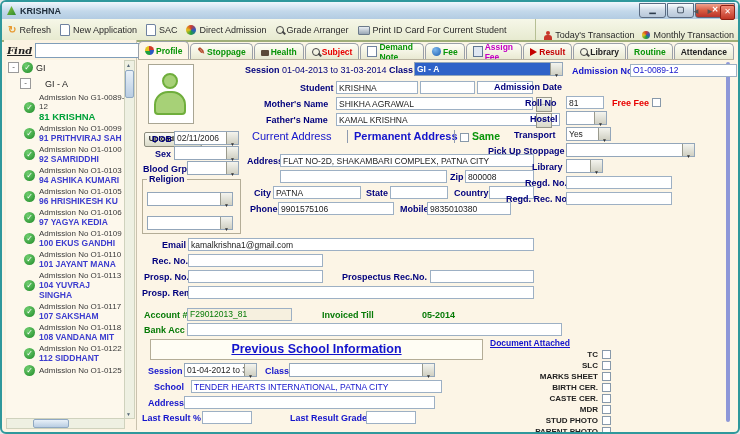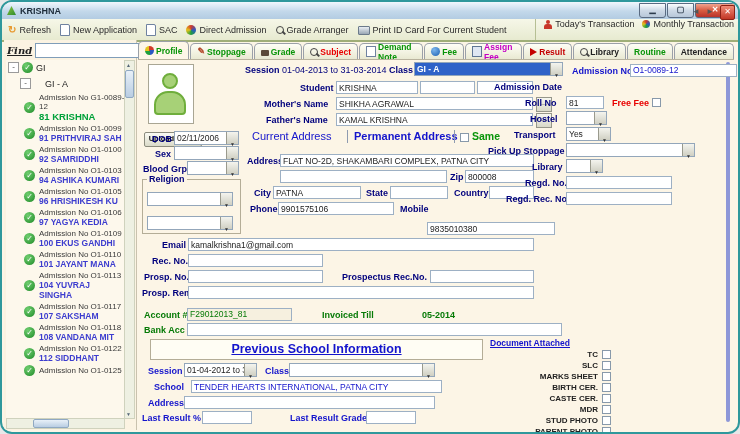--- a/index.html
+++ b/index.html
@@ -1,17 +1,17 @@
 <!DOCTYPE html>
 <html><head>
 <meta charset="utf-8">
 <style>
   html,body{margin:0;padding:0;background:#e8e8e8}
   #win{position:relative;width:740px;height:434px;font-family:"Liberation Sans",sans-serif;
-       background:#fcf5e6;border:2px solid #2f989c;box-sizing:border-box;overflow:hidden;border-radius:12px}
+       background:#fcf5e6;border:2px solid #2f989c;box-sizing:border-box;overflow:hidden;border-radius:6px}
   .abs{position:absolute;white-space:nowrap}
   
   .titlebar{position:absolute;left:0;top:0;right:0;height:17px;
     background:linear-gradient(#f0f7fd,#c3d8ea 55%,#b3cce2);display:flex;align-items:center;
     padding-left:5px;border-bottom:1px solid #98b0c6;font-size:9px;color:#1c2b3a;font-weight:bold}
   .appicon{width:9px;height:9px;margin-right:4px;background:linear-gradient(140deg,#8dc63f,#2e8b2e);
     clip-path:polygon(50% 0,100% 100%,0 100%)}
   .winbtns{position:absolute;right:3px;top:1px;display:flex;gap:1px}
   .wbtn{width:25px;height:13px;border:1px solid #5a6b82;border-radius:0 0 3px 3px;
     background:linear-gradient(#fbfdfe,#cdd9e6 50%,#b7c7d9);font-size:8px;line-height:11px;text-align:center;color:#2c3b4c}
@@ -24,21 +24,21 @@
   .ic-refresh{color:#e8992f;font-weight:bold;font-size:10px}
   .ic-page{width:8px;height:10px;background:#fff;border:1px solid #6f82a0;border-top-right-radius:2px}
   .ic-circle{width:10px;height:10px;border-radius:50%;background:conic-gradient(#d23a2a,#2a58c5,#1f9e3c,#e5c21d,#d23a2a)}
   .ic-mag{width:6px;height:6px;border:1.5px solid #444;border-radius:50%;position:relative;display:inline-block}
   .ic-mag::after{content:"";position:absolute;left:5px;top:5px;width:4px;height:1.5px;background:#444;transform:rotate(45deg)}
   .ic-printer{width:10px;height:7px;background:linear-gradient(#e9eef3,#9aa7b5);border:1px solid #6b7a8a;border-radius:1px;margin-top:2px}
   .ic-person-red{width:8px;height:9px;position:relative;display:inline-block}
   .ic-person-red::before{content:"";position:absolute;left:2px;top:0;width:4px;height:4px;border-radius:50%;background:#c8372a}
   .ic-person-red::after{content:"";position:absolute;left:0;top:4px;width:8px;height:5px;border-radius:3px 3px 0 0;background:#c8372a}
   .tb-input{position:absolute;left:533px;top:2px;width:68px;height:15px;border:1px solid #7f9db9;background:#fff;font-size:9px;padding:0 2px}
-  .tb-right{position:absolute;right:4px;top:0;height:21px;display:flex;align-items:flex-start;gap:8px;
+  .tb-right{position:absolute;right:4px;top:0;height:21px;display:flex;align-items:flex-end;gap:8px;
     border-left:1px solid #b6bf94;padding-left:8px;background:linear-gradient(#f6f7e8,#e7ead0)}
   
   .sidebar{position:absolute;left:2px;top:38px;width:132px;bottom:2px;background:#fbf3e2;border-right:1px solid #c9c2ae}
   .findrow{position:absolute;left:3px;top:3px;display:flex;align-items:center;gap:3px}
   .findlbl{font-family:"DejaVu Serif",serif;font-style:italic;font-weight:bold;font-size:10px;text-decoration:underline;color:#222}
   .findinp{width:98px;height:13px;border:1px solid #7f9db9;background:#fff;font-size:9px;padding:0 2px}
   .tree{position:absolute;left:2px;top:20px;right:11px;bottom:11px;background:#fdf8ec;overflow:hidden;font-size:8px}
   .vsb{position:absolute;right:1px;top:20px;width:9px;bottom:11px;background:#eef0e2;border:1px solid #cfd2bd}
   .vsb .thumb{position:absolute;left:0;top:9px;width:7px;height:26px;background:linear-gradient(#e8f0f8,#b9cde2);border:1px solid #8fa8c2;border-radius:2px}
   .vsb .sarr{position:absolute;left:0;width:7px;height:8px;font-size:5px;text-align:center;color:#567;line-height:8px}
@@ -278,21 +278,21 @@
     <span class="tab sel c-g">
         <span class="tic-pie"></span>
         <span>Profile</span>
       </span>
     <span class="tab c-g">
         <span class="tic-pencil">✎</span>
         <span>Stoppage</span>
       </span>
     <span class="tab c-g">
         <span class="tic-bag"></span>
-        <span>Grade</span>
+        <span>Health</span>
       </span>
     <span class="tab c-r">
         <span class="ic-mag"></span>
         <span>Subject</span>
       </span>
     <span class="tab c-g">
         <span class="tic-note"></span>
         <span>Demand Note</span>
       </span>
     <span class="tab c-g">
@@ -339,21 +339,21 @@
 
   <span class="lbl" style="left:298px;top:81px">Student</span>
   <input class="inp" style="left: 334px; top: 79px; width: 82px;" value="KRISHNA">
   <input class="inp" style="left: 418px; top: 79px; width: 55px;">
   <input class="inp" style="left: 475px; top: 79px; width: 56px;">
 
   <span class="lbl" style="left:262px;top:97px">Mother's Name</span>
   <input class="inp" style="left: 334px; top: 95px; width: 197px;" value="SHIKHA AGRAWAL">
   <span class="dots" style="left:534px;top:95px"></span>
   <span class="lbl" style="left:264px;top:113px">Father's Name</span>
-  <input class="inp" style="left: 334px; top: 111px; width: 197px;" value="KAMAL KRISHNA">
+  <input class="inp" style="left: 334px; top: 111px; width: 224px;" value="KAMAL KRISHNA">
   <span class="dots" style="left:534px;top:111px"></span>
 
   <span class="lbl" style="left:150px;top:132px">DOB</span>
   <div class="combo" style="left:172px;top:129px;width:65px">
       <span class="v">02/11/2006</span>
       <span class="b"></span>
     </div>
   <span class="lbl" style="left:153px;top:147px">Sex</span>
   <div class="combo" style="left:172px;top:144px;width:65px">
       <span class="v"></span>
@@ -390,21 +390,21 @@
   <input class="inp" style="left: 463px; top: 168px; width: 69px;" value="800008">
   <span class="lbl" style="left:252px;top:186px">City</span>
   <input class="inp" style="left: 271px; top: 184px; width: 88px;" value="PATNA">
   <span class="lbl" style="left:364px;top:186px">State</span>
   <input class="inp" style="left: 388px; top: 184px; width: 58px;">
   <span class="lbl" style="left:452px;top:186px">Country</span>
   <input class="inp" style="left: 487px; top: 184px; width: 45px;">
   <span class="lbl" style="left:248px;top:202px">Phone</span>
   <input class="inp" style="left: 276px; top: 200px; width: 116px;" value="9901575106">
   <span class="lbl" style="left:398px;top:202px">Mobile</span>
-  <input class="inp" style="left: 425px; top: 200px; width: 128px; margin-top: 20px;" value="9835010380">
+  <input class="inp" style="left: 425px; top: 200px; width: 84px;" value="9835010380">
 
   <span class="lbl" style="left:160px;top:238px">Email</span>
   <input class="inp" style="left: 186px; top: 236px; width: 346px;" value="kamalkrishna1@gmail.com">
   <span class="lbl" style="left:150px;top:254px">Rec. No.</span>
   <input class="inp" style="left: 186px; top: 252px; width: 135px;">
   <span class="lbl" style="left:142px;top:270px">Prosp. No.</span>
   <input class="inp" style="left: 186px; top: 268px; width: 135px;">
   <span class="lbl" style="left:340px;top:270px">Prospectus  Rec.No.</span>
   <input class="inp" style="left: 428px; top: 268px; width: 104px;">
   <span class="lbl" style="left:140px;top:286px">Prosp. Rem</span>

